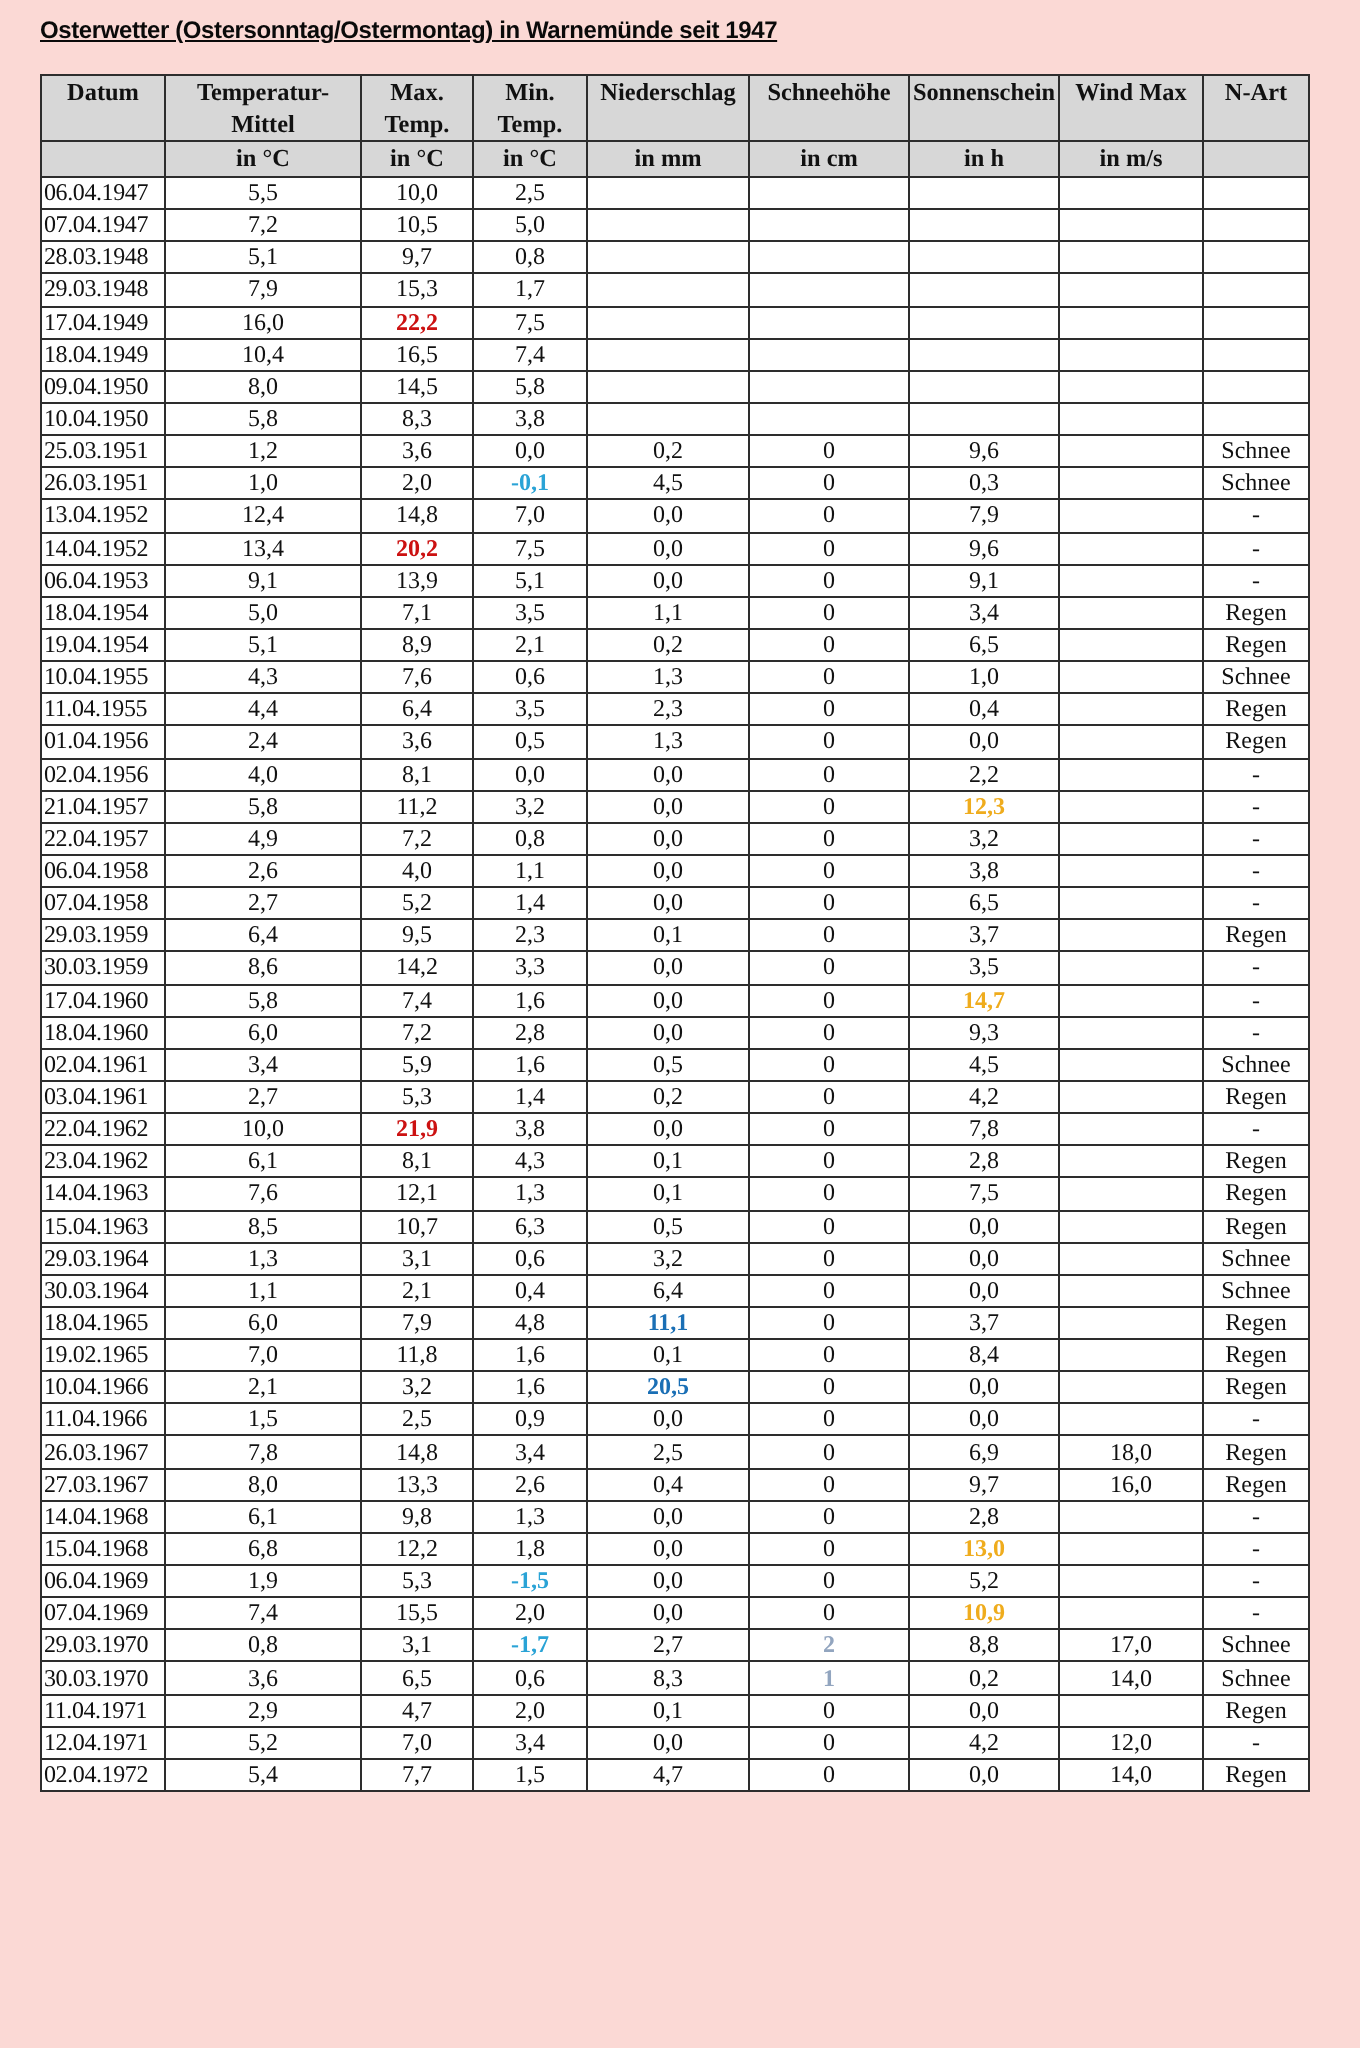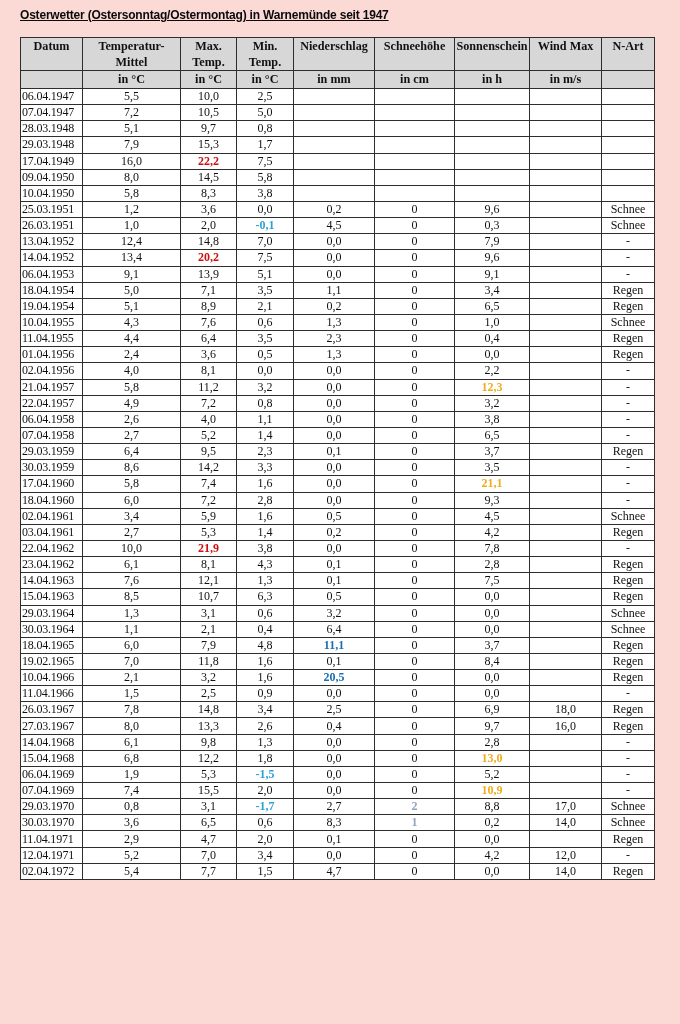--- a/index.html
+++ b/index.html
@@ -193,20 +193,31 @@
           <td class="col-1">16,0</td>
           <td class="col-2 hl-red">22,2</td>
           <td class="col-3">7,5</td>
           <td class="col-4"></td>
           <td class="col-5"></td>
           <td class="col-6"></td>
           <td class="col-7"></td>
           <td class="col-8"></td>
         </tr>
         <tr>
+          <td class="col-0">18.04.1949</td>
+          <td class="col-1">10,4</td>
+          <td class="col-2">16,5</td>
+          <td class="col-3">7,4</td>
+          <td class="col-4"></td>
+          <td class="col-5"></td>
+          <td class="col-6"></td>
+          <td class="col-7"></td>
+          <td class="col-8"></td>
+        </tr>
+        <tr>
           <td class="col-0">09.04.1950</td>
           <td class="col-1">8,0</td>
           <td class="col-2">14,5</td>
           <td class="col-3">5,8</td>
           <td class="col-4"></td>
           <td class="col-5"></td>
           <td class="col-6"></td>
           <td class="col-7"></td>
           <td class="col-8"></td>
         </tr>
@@ -408,21 +419,21 @@
           <td class="col-7"></td>
           <td class="col-8">-</td>
         </tr>
         <tr>
           <td class="col-0">17.04.1960</td>
           <td class="col-1">5,8</td>
           <td class="col-2">7,4</td>
           <td class="col-3">1,6</td>
           <td class="col-4">0,0</td>
           <td class="col-5">0</td>
-          <td class="col-6 hl-orange">21,1</td>
+          <td class="col-6 hl-orange">14,7</td>
           <td class="col-7"></td>
           <td class="col-8">-</td>
         </tr>
         <tr>
           <td class="col-0">18.04.1960</td>
           <td class="col-1">6,0</td>
           <td class="col-2">7,2</td>
           <td class="col-3">2,8</td>
           <td class="col-4">0,0</td>
           <td class="col-5">0</td>

